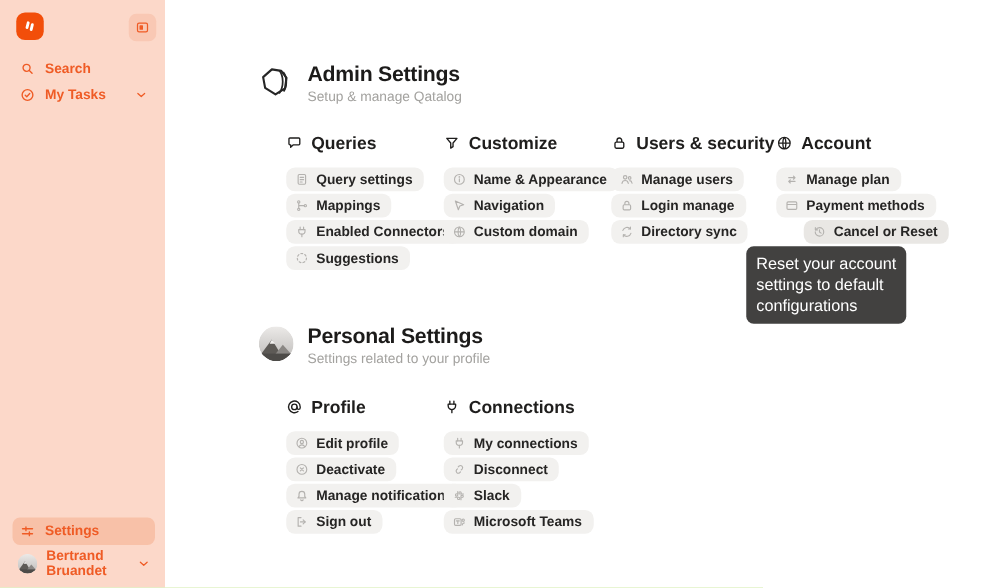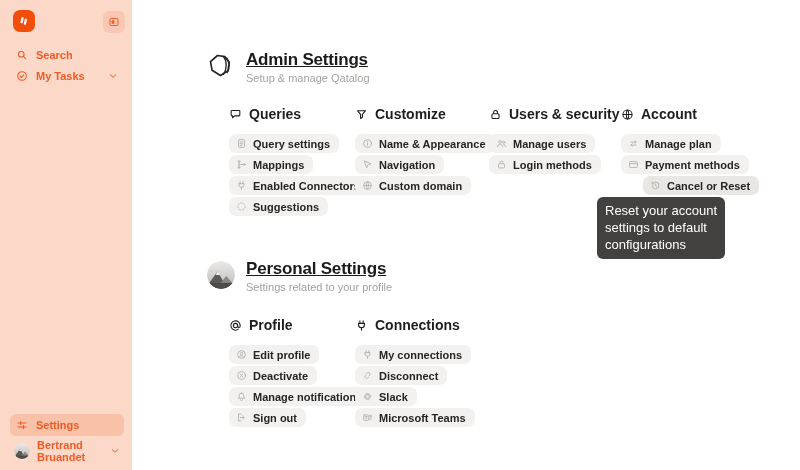--- a/index.html
+++ b/index.html
@@ -26,21 +26,21 @@
     background:transparent; border:none; cursor:pointer; text-align:left; }
   .user-row .avatar-sm { width:16px; height:16px; border-radius:50%; overflow:hidden; flex:0 0 auto; }
   .user-row .grow { flex:1; }
   .user-row svg.chev { width:10px; height:10px; color:#ef5b25; }
 
   
   .main { position:absolute; left:132px; top:0; width:668px; height:470px; background:#ffffff; }
   .group-header { position:absolute; left:75px; display:flex; align-items:flex-start; gap:11px; }
   .gh-icon { width:28px; height:28px; margin-top:2px; color:#262626; }
   .gh-avatar { width:28px; height:28px; border-radius:50%; overflow:hidden; margin-top:2px; }
-  .gh-title { font-size:17px; font-weight:700; color:#1c1b1a; letter-spacing:-0.2px; line-height:20px;text-decoration:underline; }
+  .gh-title { font-size:17px; font-weight:700; color:#1c1b1a; letter-spacing:-0.2px; line-height:20px; }
   .gh-sub { font-size:11px; color:#a3a29f; margin-top:2px; }
 
   .col { position:absolute; width:132px; }
   .sec-h { display:flex; align-items:center; gap:7px; font-size:14px; font-weight:700;
     color:#1f1e1d; height:14px; margin-bottom:13px; }
   .sec-h svg.si { width:13px; height:13px; color:#1f1e1d; flex:0 0 auto; }
   .pill-row { margin-bottom:2px; height:19px; }
   .pill { display:inline-flex; align-items:center; gap:6px; height:19px; padding:0 9px 0 7px;
     background:#f2f1ef; border:none; border-radius:7px; cursor:pointer;
     font-family:inherit; font-size:11px; font-weight:600; color:#262524; white-space:nowrap;text-align:right; }
@@ -387,21 +387,27 @@
       <div class="pill-row"><button class="pill">
         <svg class="pi">
               <use href="#sym-users"></use>
             </svg>
         <span>Manage users</span>
           </button></div>
       <div class="pill-row"><button class="pill">
         <svg class="pi">
               <use href="#sym-lock"></use>
             </svg>
-        <span>Login methods</span>
+        <span>Login manage</span>
+          </button></div>
+      <div class="pill-row"><button class="pill">
+        <svg class="pi">
+              <use href="#sym-sync"></use>
+            </svg>
+        <span>Directory sync</span>
           </button></div>
     </section>
 
     <section class="col" style="left:489px; top:107px">
       <h3 class="sec-h">
         <svg class="si">
             <use href="#sym-globe"></use>
           </svg>
         <span>Account</span>
       </h3>

